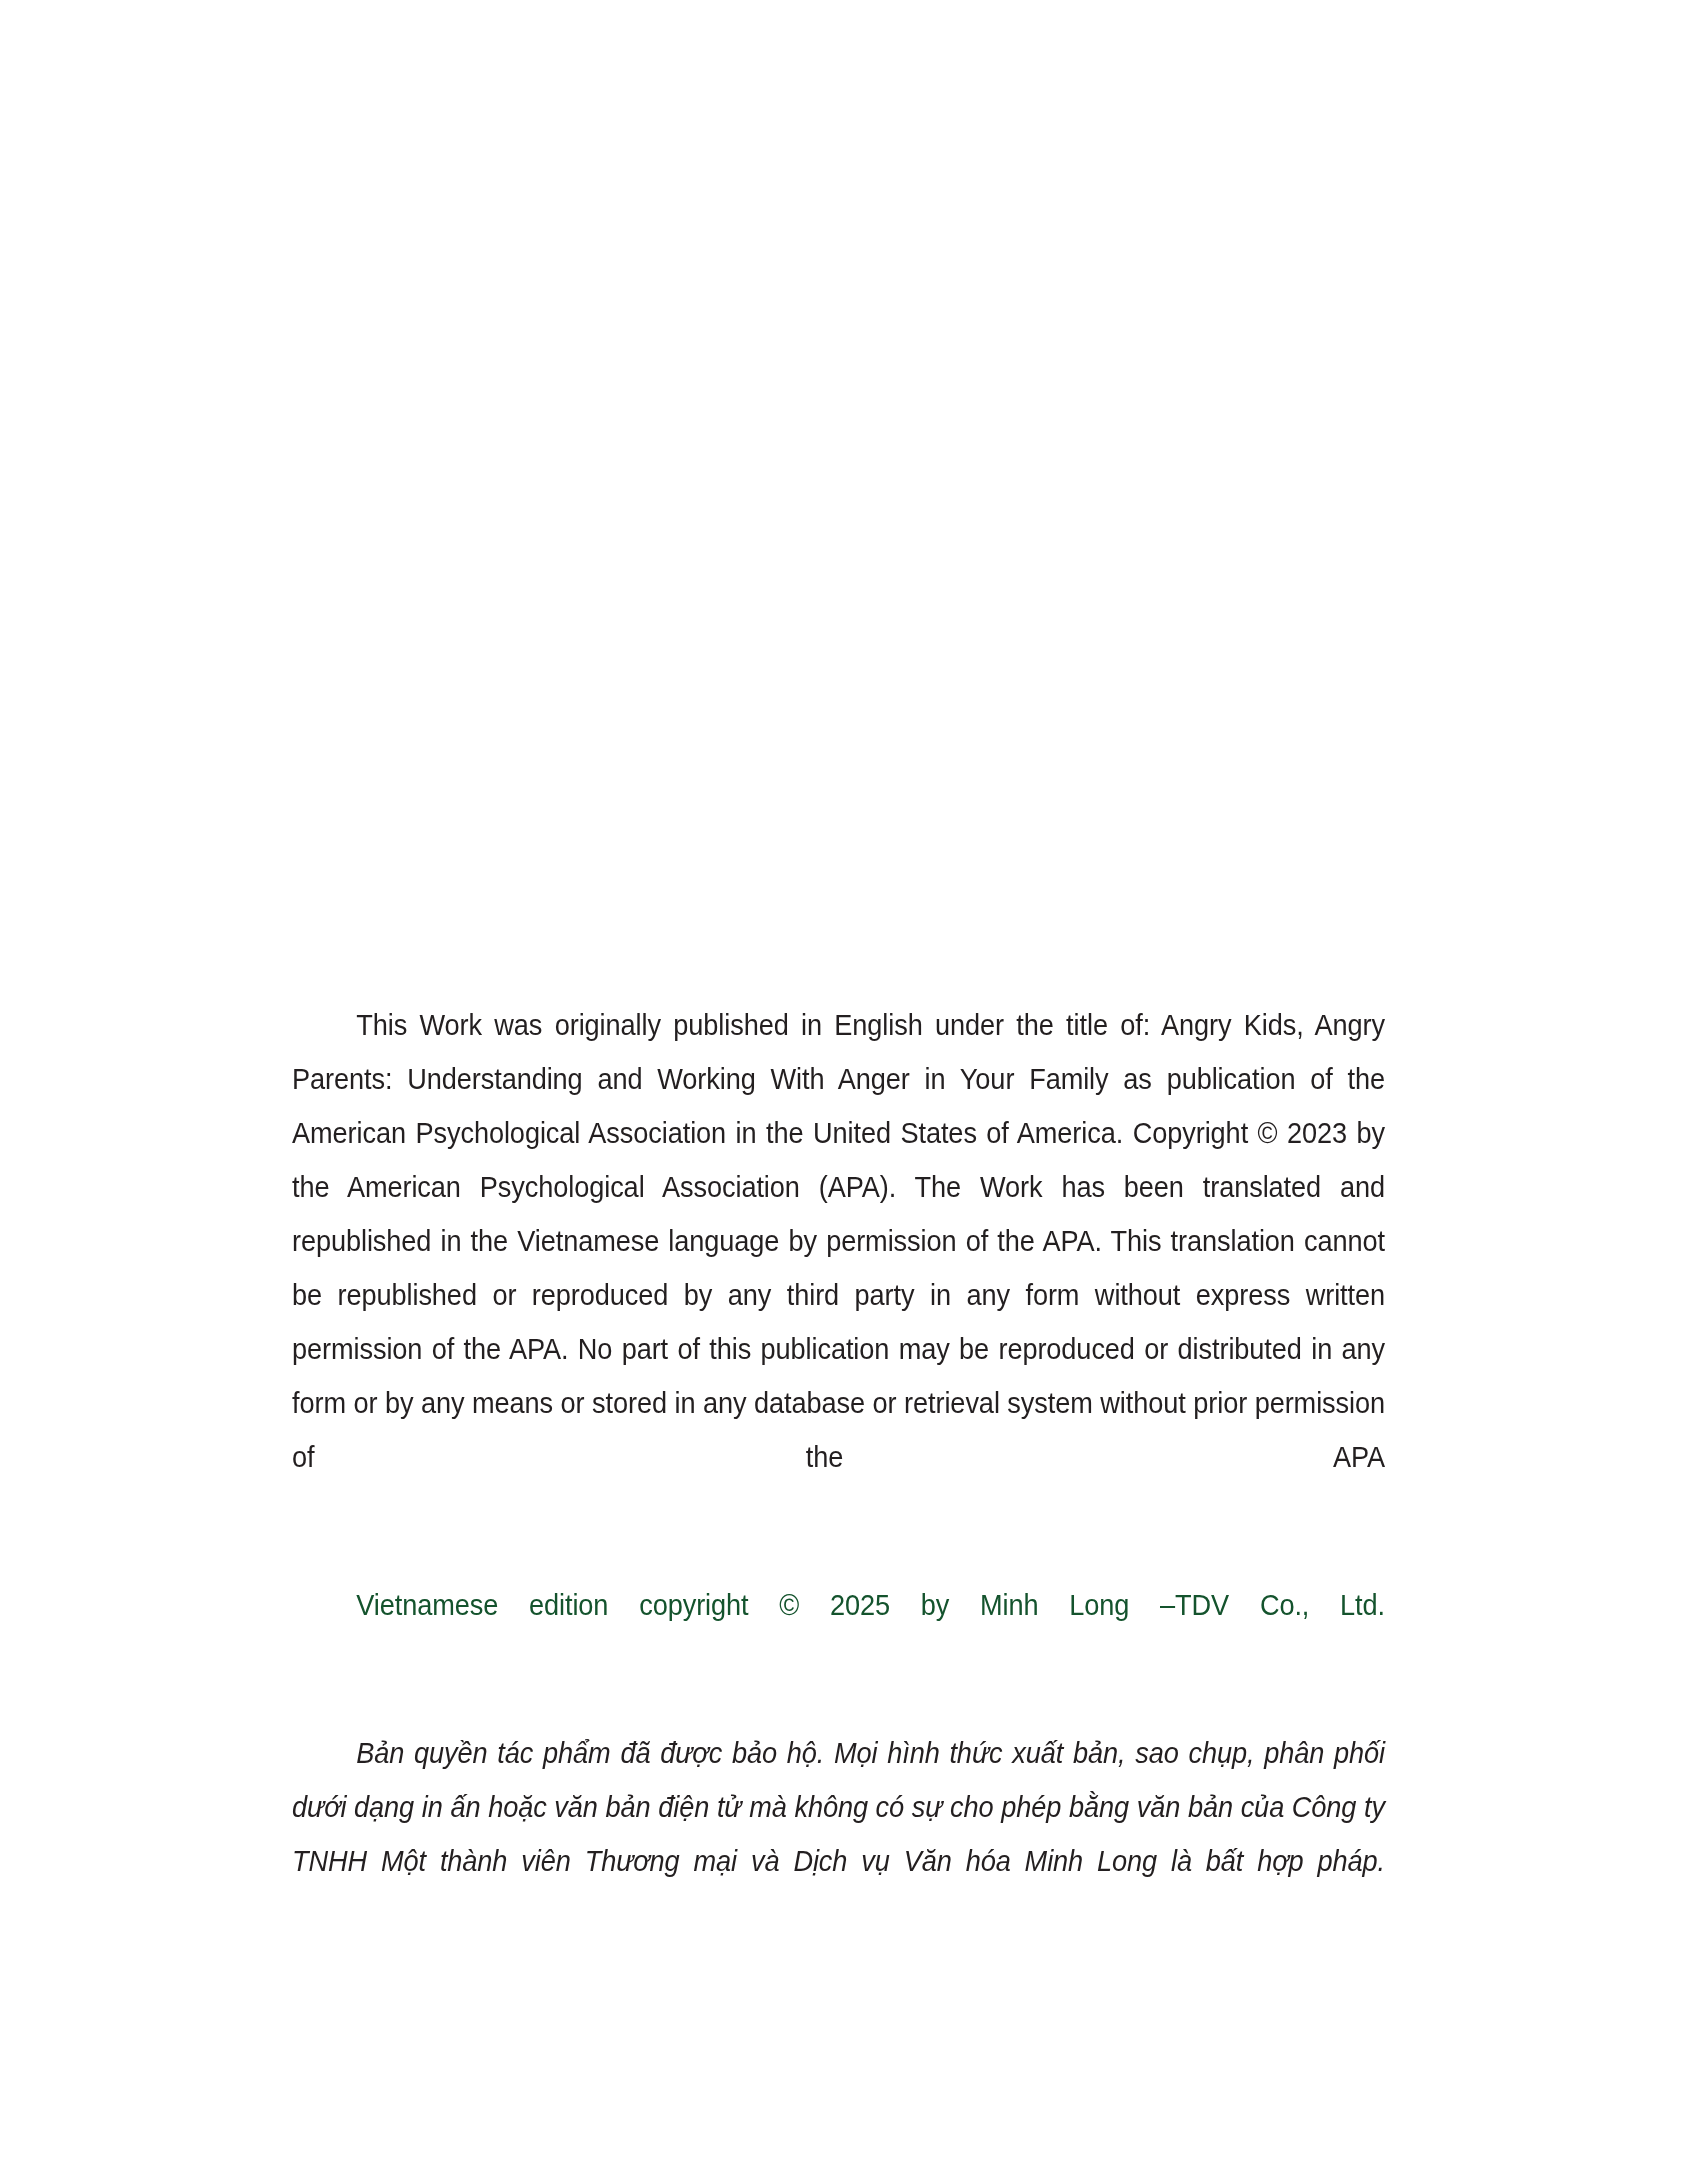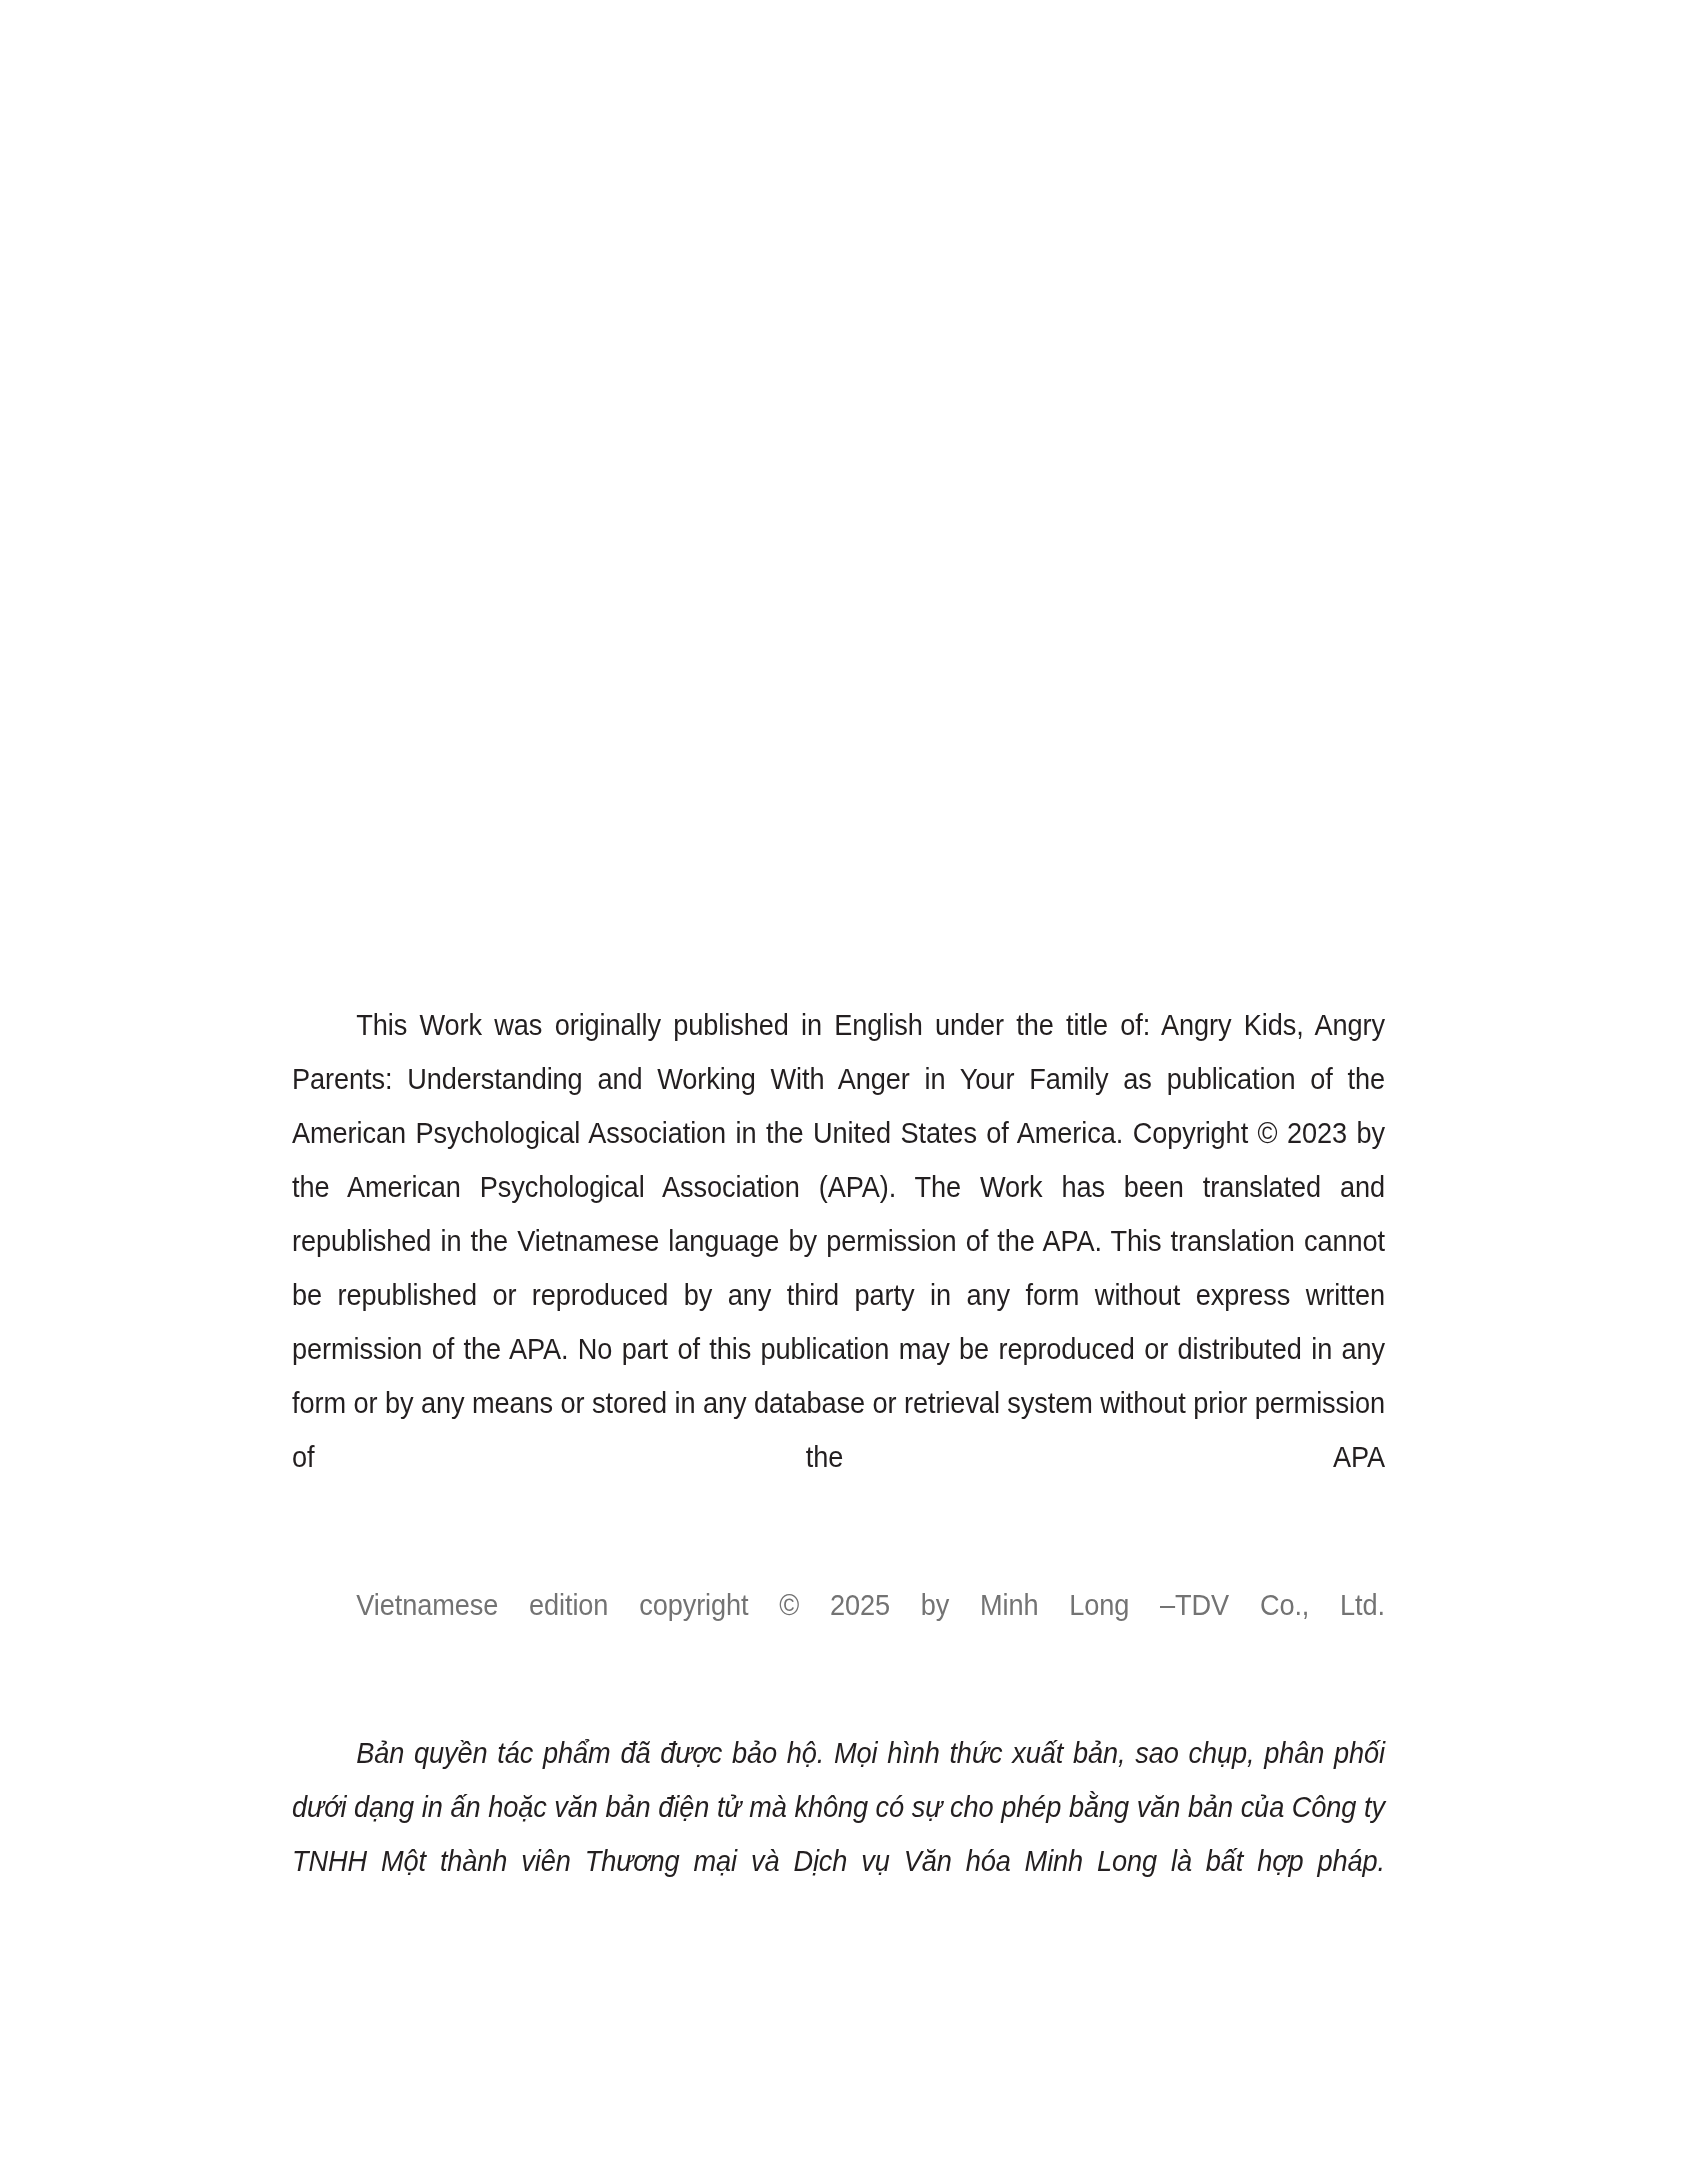--- a/index.html
+++ b/index.html
@@ -72,21 +72,21 @@
 <body style="background: rgb(255, 255, 255);">
 
 <div class="page">
 
   <div class="copyright-block">
 
     <p class="para" style="color: rgb(35, 31, 32);">
       <span class="para-inner">This Work was originally published in English under the title of: Angry Kids, Angry Parents: Understanding and Working With Anger in Your Family as publication of the American Psychological Association in the United States of America. Copyright © 2023 by the American Psychological Association (APA). The Work has been translated and republished in the Vietnamese language by permission of the APA. This translation cannot be republished or reproduced by any third party in any form without express written permission of the APA. No part of this publication may be reproduced or distributed in any form or by any means or stored in any database or retrieval system without prior permission of the APA</span>
     </p>
 
-    <p class="para" style="color: #737373;">
+    <p class="para" style="color: #14532d;">
       <span class="para-inner">Vietnamese edition copyright © 2025 by Minh Long –TDV Co., Ltd.</span>
     </p>
 
 
     <p class="para italic" style="color: rgb(35, 31, 32);">
       <span class="para-inner">Bản quyền tác phẩm đã được bảo hộ. Mọi hình thức xuất bản, sao chụp, phân phối dưới dạng in ấn hoặc văn bản điện tử mà không có sự cho phép bằng văn bản của Công ty TNHH Một thành viên Thương mại và Dịch vụ Văn hóa Minh Long là bất hợp pháp.</span>
     </p>
 
   </div>
 

